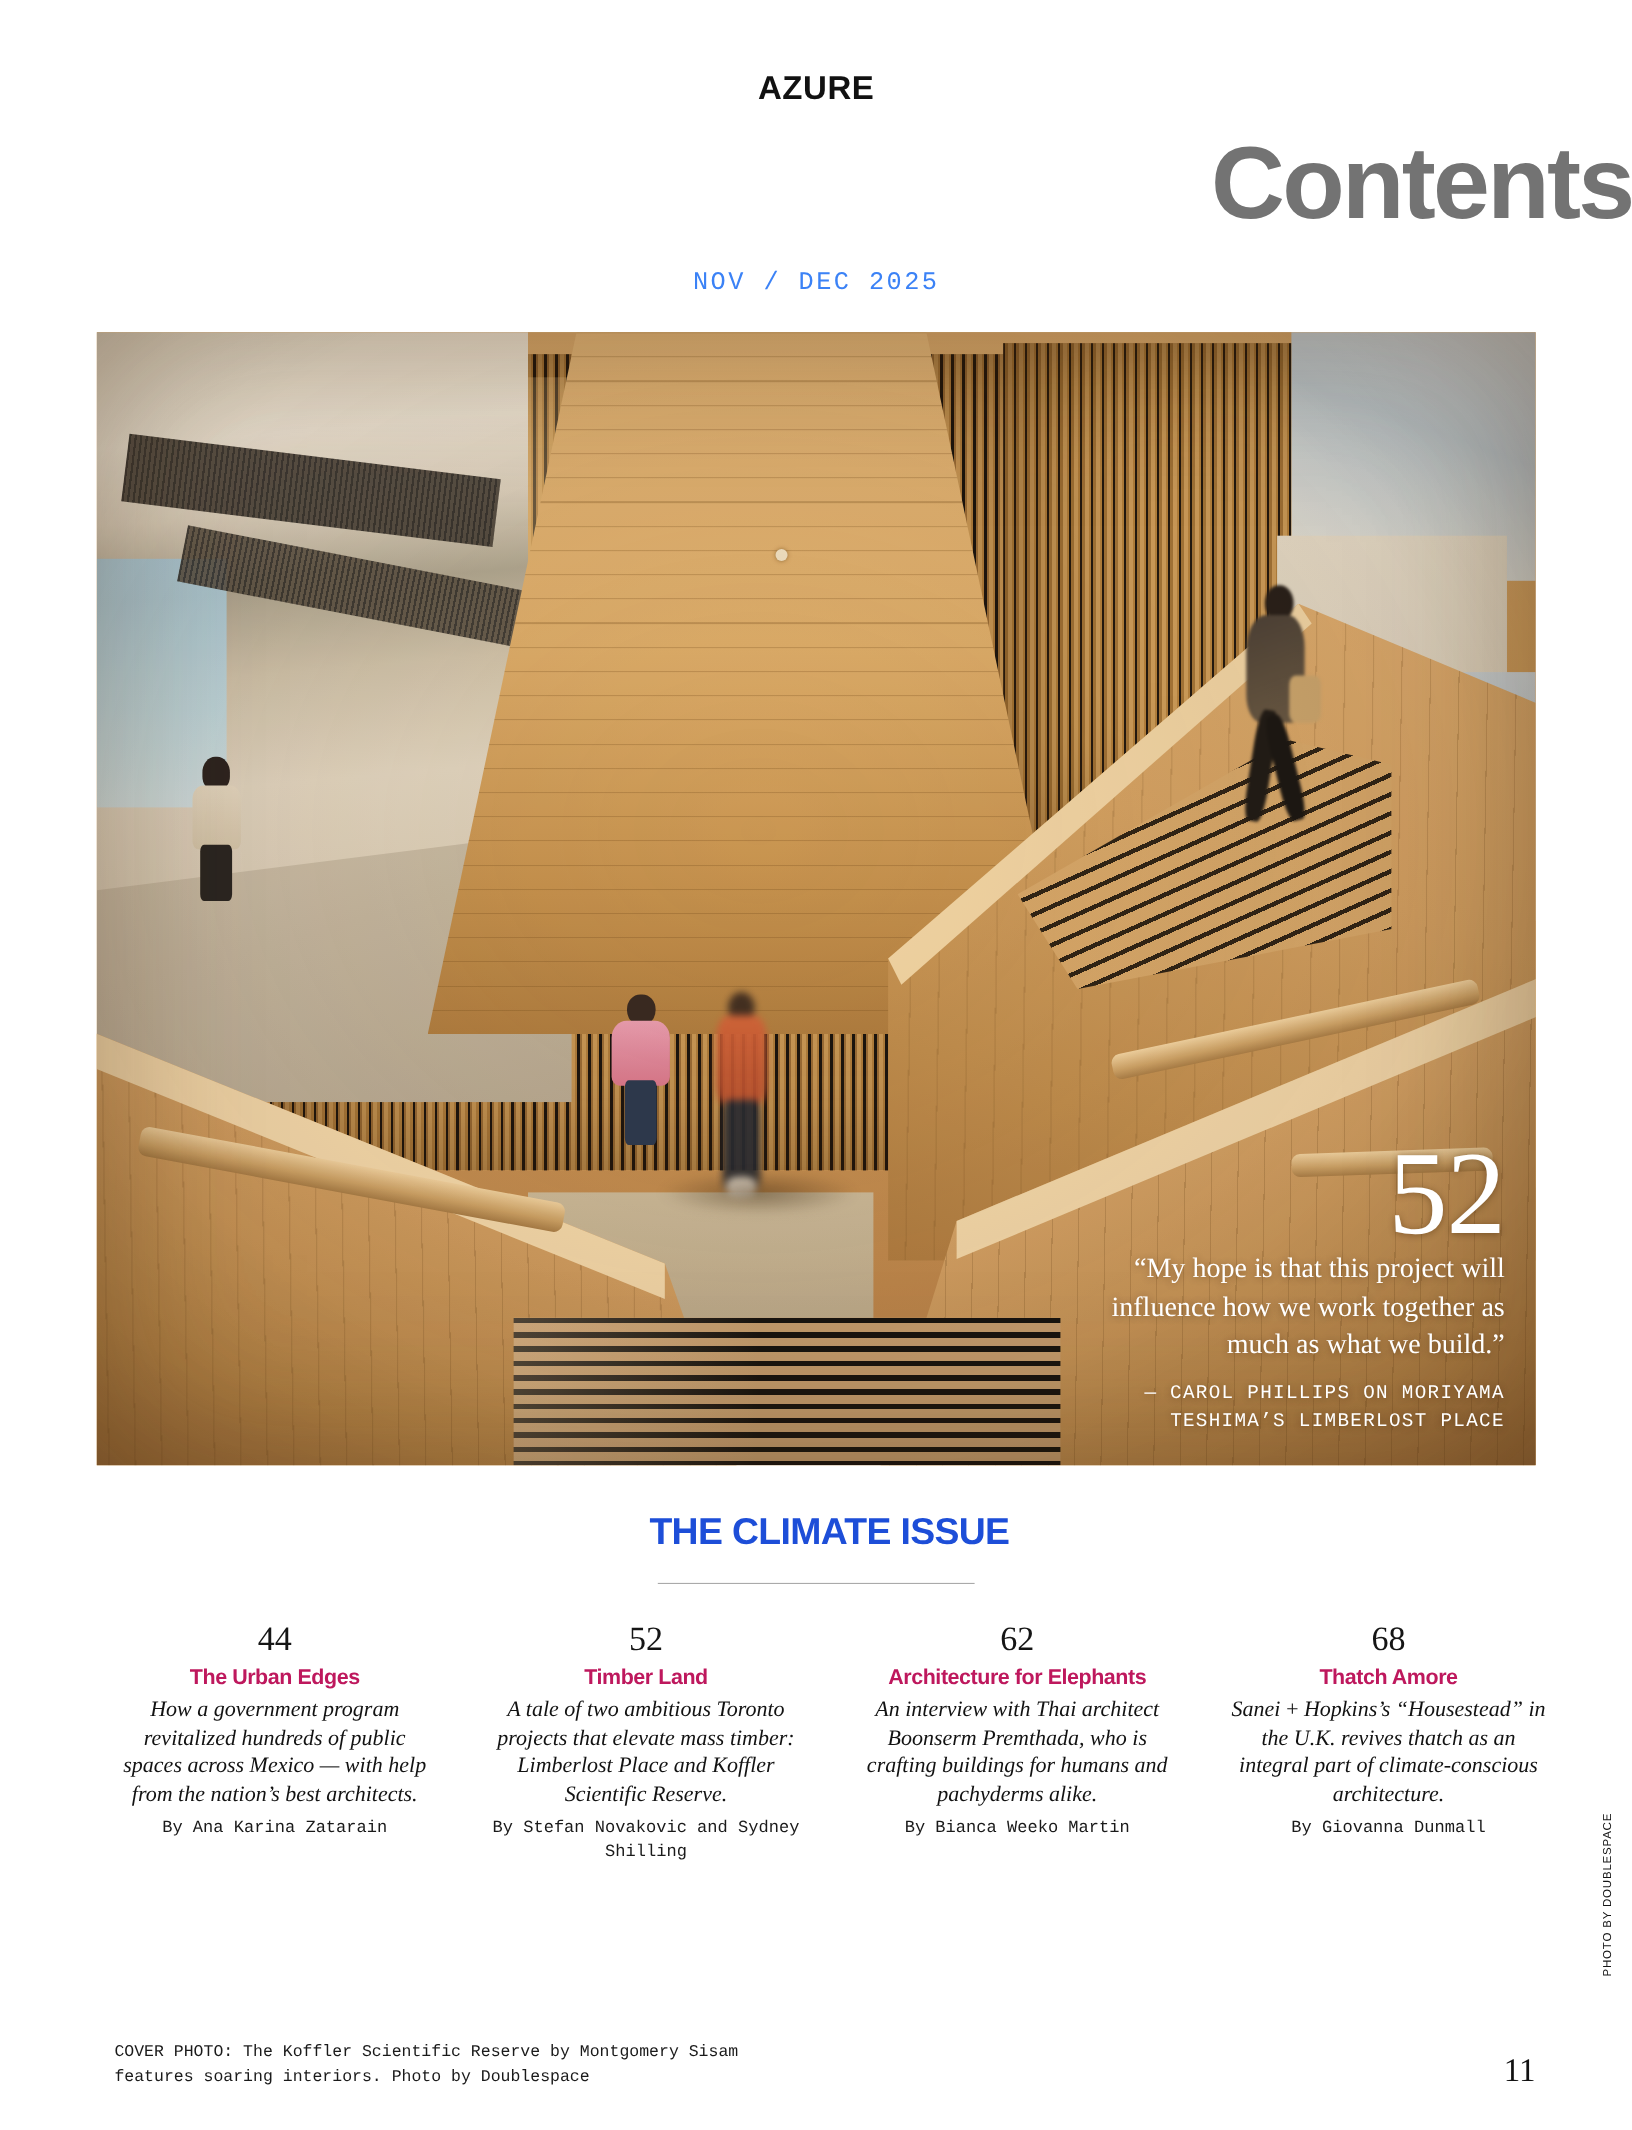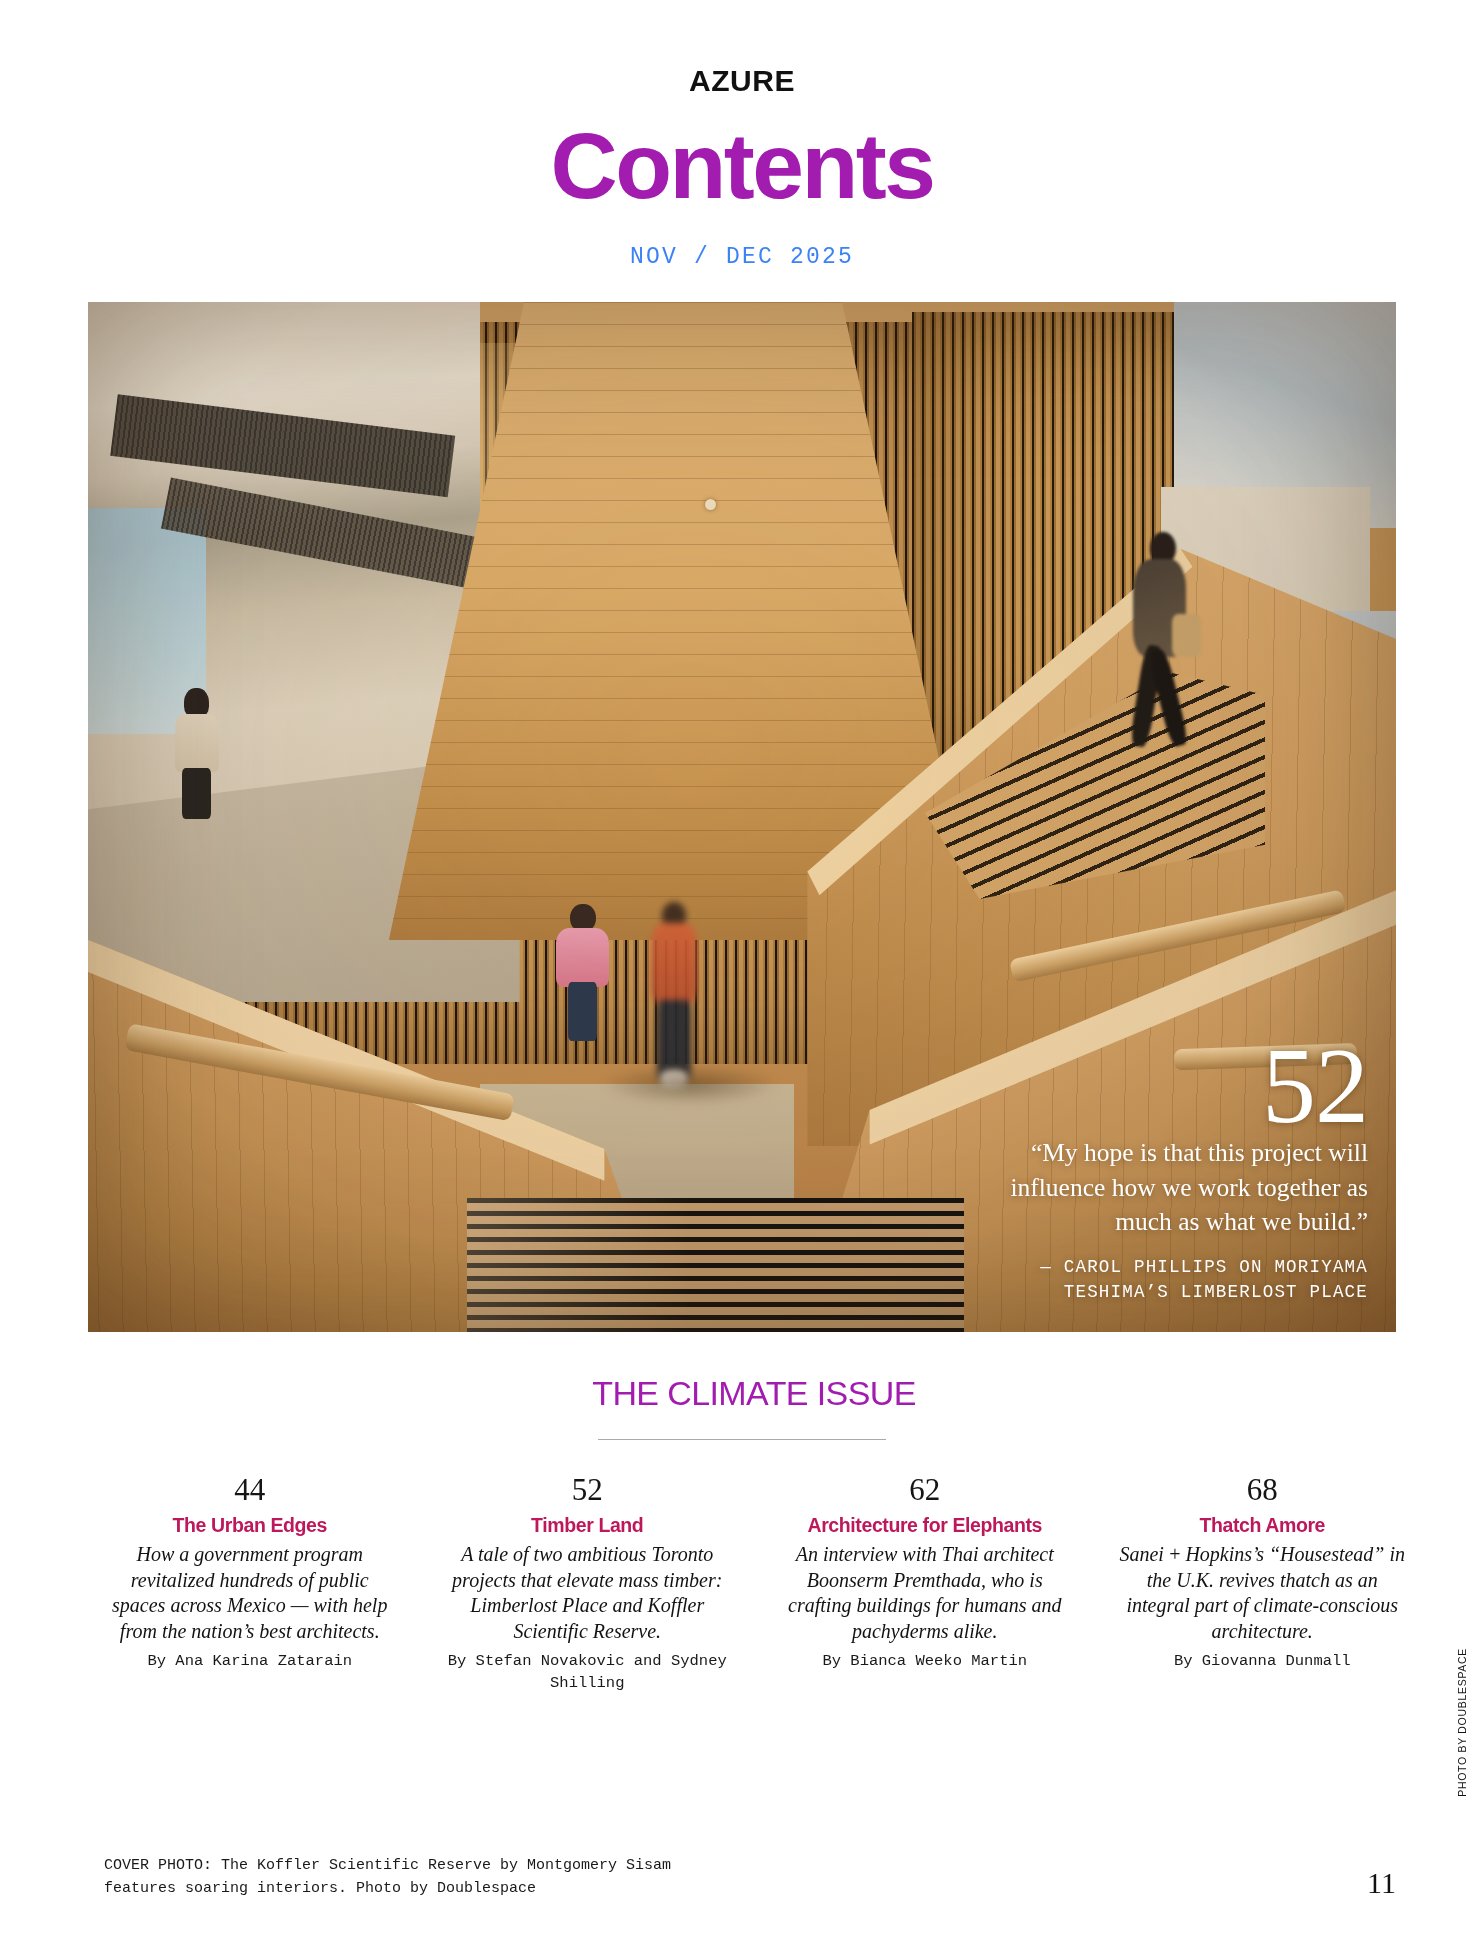--- a/index.html
+++ b/index.html
@@ -14,21 +14,21 @@
   
   .masthead { text-align:center; padding-top:66px; }
   .brand {
     font-family:"Liberation Sans", sans-serif;
     font-weight:bold; font-size:30px; letter-spacing:0.5px;
     color:#111; line-height:1;
   }
   .contents-title {
     font-family:"Liberation Sans", sans-serif;
     font-weight:bold; font-size:93px; letter-spacing:-2.5px;
-    color:#a21caf; line-height:1.05; margin-top:22px;
+    color:#737373; line-height:1.05; margin-top:22px;text-align:right;
   }
   .issue-date {
     font-family:"Liberation Mono", monospace;
     font-size:23px; letter-spacing:2.2px; color:#3b82f6;
     margin-top:28px;
   }
 
   
   .hero-wrap {
     position:relative;
@@ -349,22 +349,22 @@
     font-family:"Liberation Mono", monospace;
     font-size:17.5px; line-height:1.45; letter-spacing:1.2px;
   }
 
   
   .section-head {
     text-align:center; margin-top:42px;
   }
   .section-head .sh-title {
     font-family:"Liberation Sans", sans-serif;
-    font-weight:normal; font-size:34px; letter-spacing:-0.6px;
-    color:#a21caf;
+    font-weight:bold; font-size:34px; letter-spacing:-0.6px;
+    color:#1d4ed8;
     margin-left:24px;
   }
   .section-rule {
     width:288px; height:1px; background:#aaa;
     margin:26px auto 0 auto;
   }
 
   
   .toc-grid {
     display:flex; justify-content:space-between;

